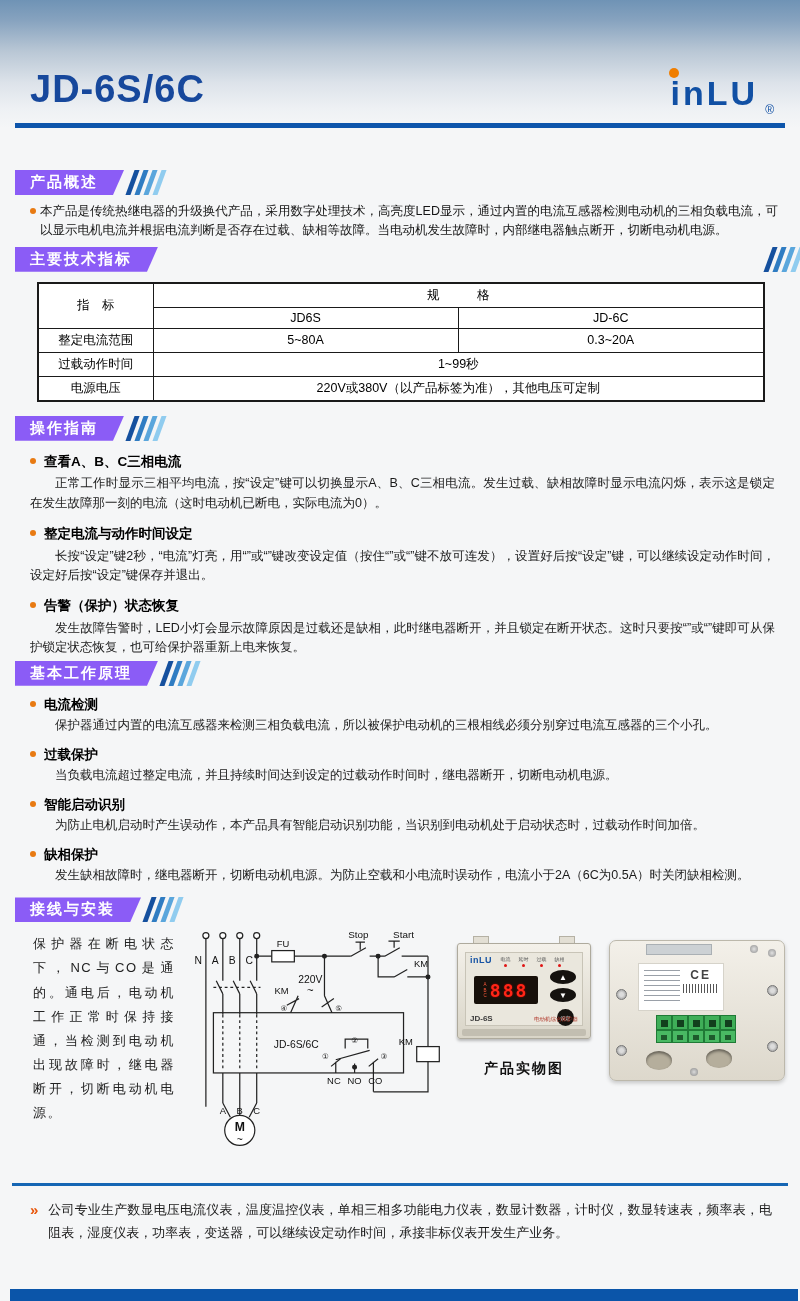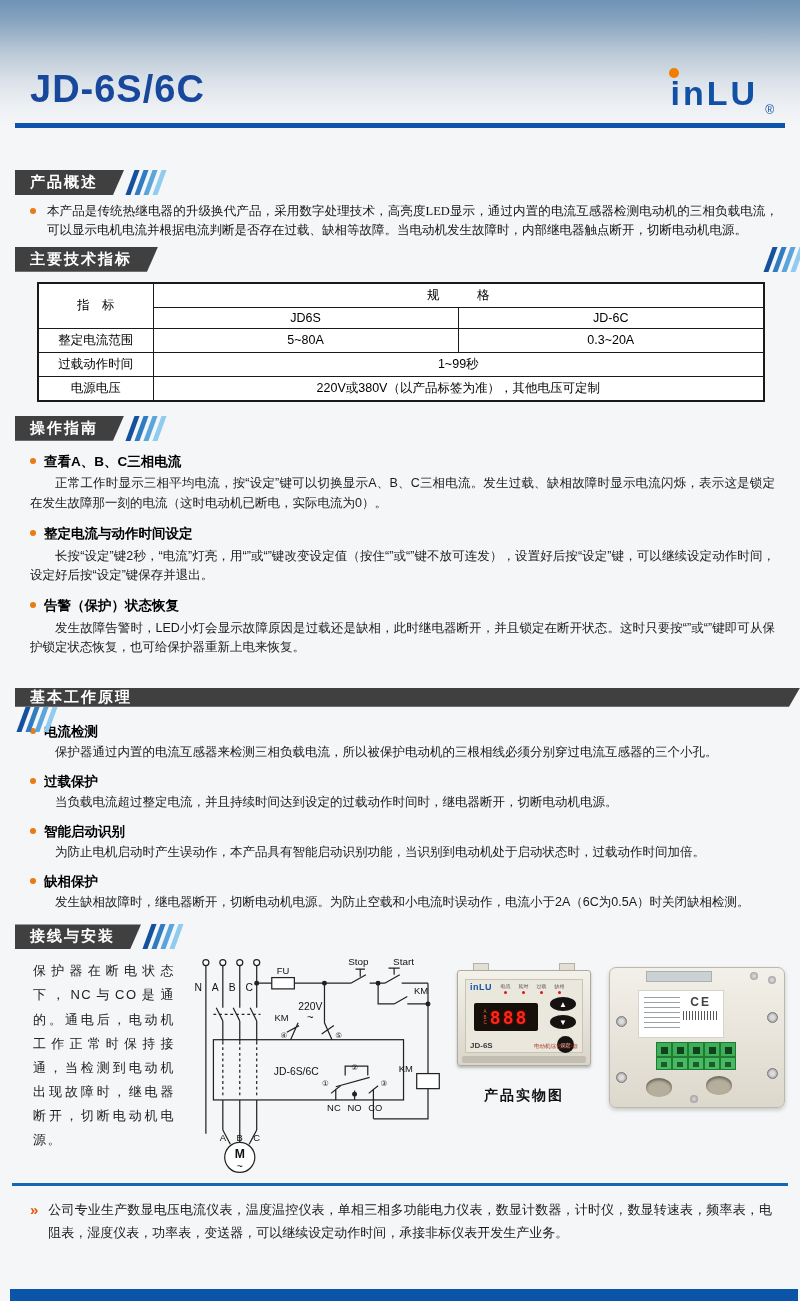--- a/index.html
+++ b/index.html
@@ -10,31 +10,31 @@
   .hero { position:relative; height:128px;
     background:linear-gradient(180deg,#6f93b5 0%,#87a3bf 16%,#b9c7d5 40%,#dde3ea 65%,#eef1f4 85%,#f5f6f7 100%); }
   .hero-rule { position:absolute; left:15px; right:15px; bottom:0; height:5px; background:#0d55ab; }
   .page-title { position:absolute; left:30px; top:68px; font-size:38px; font-weight:bold; color:#17489c; letter-spacing:1px; }
   .brand { position:absolute; right:42px; top:76px; color:#1150a4; font-size:34px; font-weight:bold; letter-spacing:3px; line-height:1; }
   .brand-dot { position:absolute; left:-1px; top:-8px; width:10px; height:10px; border-radius:50%; background:#f07e00; }
   .brand-reg { position:absolute; right:-16px; bottom:-6px; font-size:12px; font-weight:normal; color:#1150a4; letter-spacing:0; }
 
   
   .sec-head { display:flex; align-items:stretch; height:25px; margin:0 0 0 15px; }
-  .sec-box { background:#404040; color:#fff; font-size:15px; font-weight:bold; letter-spacing:2px;
+  .sec-box { background:#8b5cf6; color:#fff; font-size:15px; font-weight:bold; letter-spacing:2px;
     display:flex; align-items:center; padding:0 26px 0 15px;
     clip-path:polygon(0 0,100% 0,calc(100% - 11px) 100%,0 100%); }
   .stripes { display:flex; gap:4px; margin-left:6px; }
   .stripe { width:5px; height:25px; transform:skewX(-20deg); }
   .stripe.s1{background:#15509e;} .stripe.s2{background:#2f7cc2;} .stripe.s3{background:#5aa6dc;} .stripe.s4{background:#90ccef;}
 
-  .mt-sec1{margin-top:42px;} .mt-sec2{margin-top:6px;justify-content:space-between;} .mt-sec3{margin-top:14px;} .mt-sec4{margin-top:30px;flex-direction:column;} .mt-sec5{margin-top:12px;font-family:Liberation Serif, serif;}
-
-  
-  .bullet-row { display:flex; align-items:flex-start; gap:11px; margin:7px 22px 0 30px;font-family:Liberation Serif, serif; }
+  .mt-sec1{margin-top:42px;} .mt-sec2{margin-top:6px;justify-content:space-between;} .mt-sec3{margin-top:14px;} .mt-sec4{margin-top:3px;} .mt-sec5{margin-top:12px;font-family:Liberation Serif, serif;}
+
+  
+  .bullet-row { display:flex; align-items:flex-start; gap:4px; margin:7px 22px 0 30px; }
   .dot { flex:none; width:6px; height:6px; border-radius:50%; background:#e87a12; margin-top:6px; }
   .bullet-text { font-size:12.5px; line-height:1.55; color:#151515; text-align:justify; }
   .item-title-row { display:flex; align-items:flex-start; gap:8px; margin:11px 22px 0 30px; }
   .item-title-row.tight { margin-top:9px; }
   .item-title { font-size:13.5px; font-weight:bold; color:#000; line-height:1.45; }
   .item-body { margin:3px 25px 0 30px; font-size:12.5px; line-height:1.55; color:#1a1a1a; text-indent:2em; text-align:justify; }
   .item-body.narrow { margin-top:2px; }
 
   
   .spec-table { width:726px; margin:10px 0 0 37px; border-collapse:collapse; background:#fff; table-layout:fixed;

